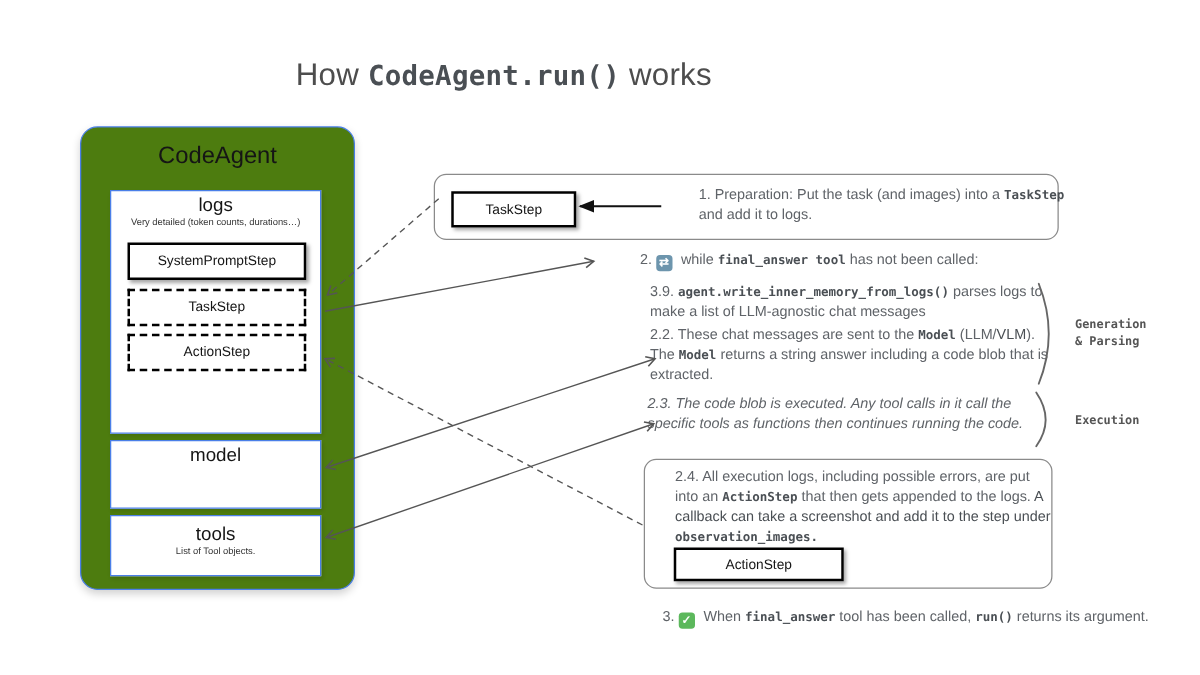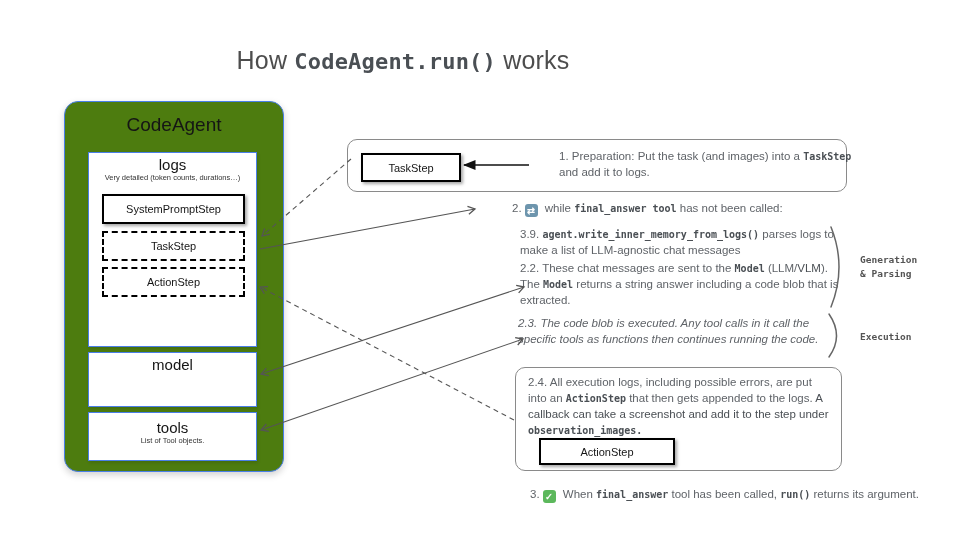--- a/index.html
+++ b/index.html
@@ -30,21 +30,21 @@
   .round-box{border:1.5px solid #8a8a8a;border-radius:10px;background:#fff;}
   .step1-box{left:347px;top:139px;width:498px;height:51px;}
   .step1-chip{left:13px;top:13px;width:96px;height:25px;}
   .steptext{font-size:11.5px;line-height:1.38;color:#5f6368;}
   .s1-text{left:183px;top:9px;width:308px;margin-left:28px;}
   .s2-line{left:512px;top:201px;width:420px;}
   .s21{left:520px;top:227px;width:322px;}
   .s22{left:520px;top:261px;width:322px;}
   .s23{left:518px;top:316px;width:330px;font-style:italic;}
   .s24-box{left:515px;top:367px;width:325px;height:102px;}
-  .s24-text{left:12px;top:7px;width:302px;}
+  .s24-text{left:24px;top:7px;width:302px;}
   .s24-chip{left:23px;top:70px;width:132px;height:23px;}
   .s3-line{left:494px;top:487px;width:440px;margin-left:36px;}
   .mono-label{font-family:"DejaVu Sans Mono","Liberation Mono",monospace;font-weight:bold;font-size:9.5px;color:#555;line-height:1.5;}
   .gen-label{left:860px;top:253px;}
   .exec-label{left:860px;top:330px;}
   .emoji-sq{display:inline-block;width:13px;height:13px;border-radius:3px;color:#fff;font-size:9.5px;line-height:13px;text-align:center;vertical-align:-2px;margin:0 4px 0 3px;font-weight:bold;}
   .loop-sq{background:#6d95ad;}
   .check-sq{background:#5cb85c;}
   svg.overlay{position:absolute;left:0;top:0;pointer-events:none;z-index:6;}
 </style>

